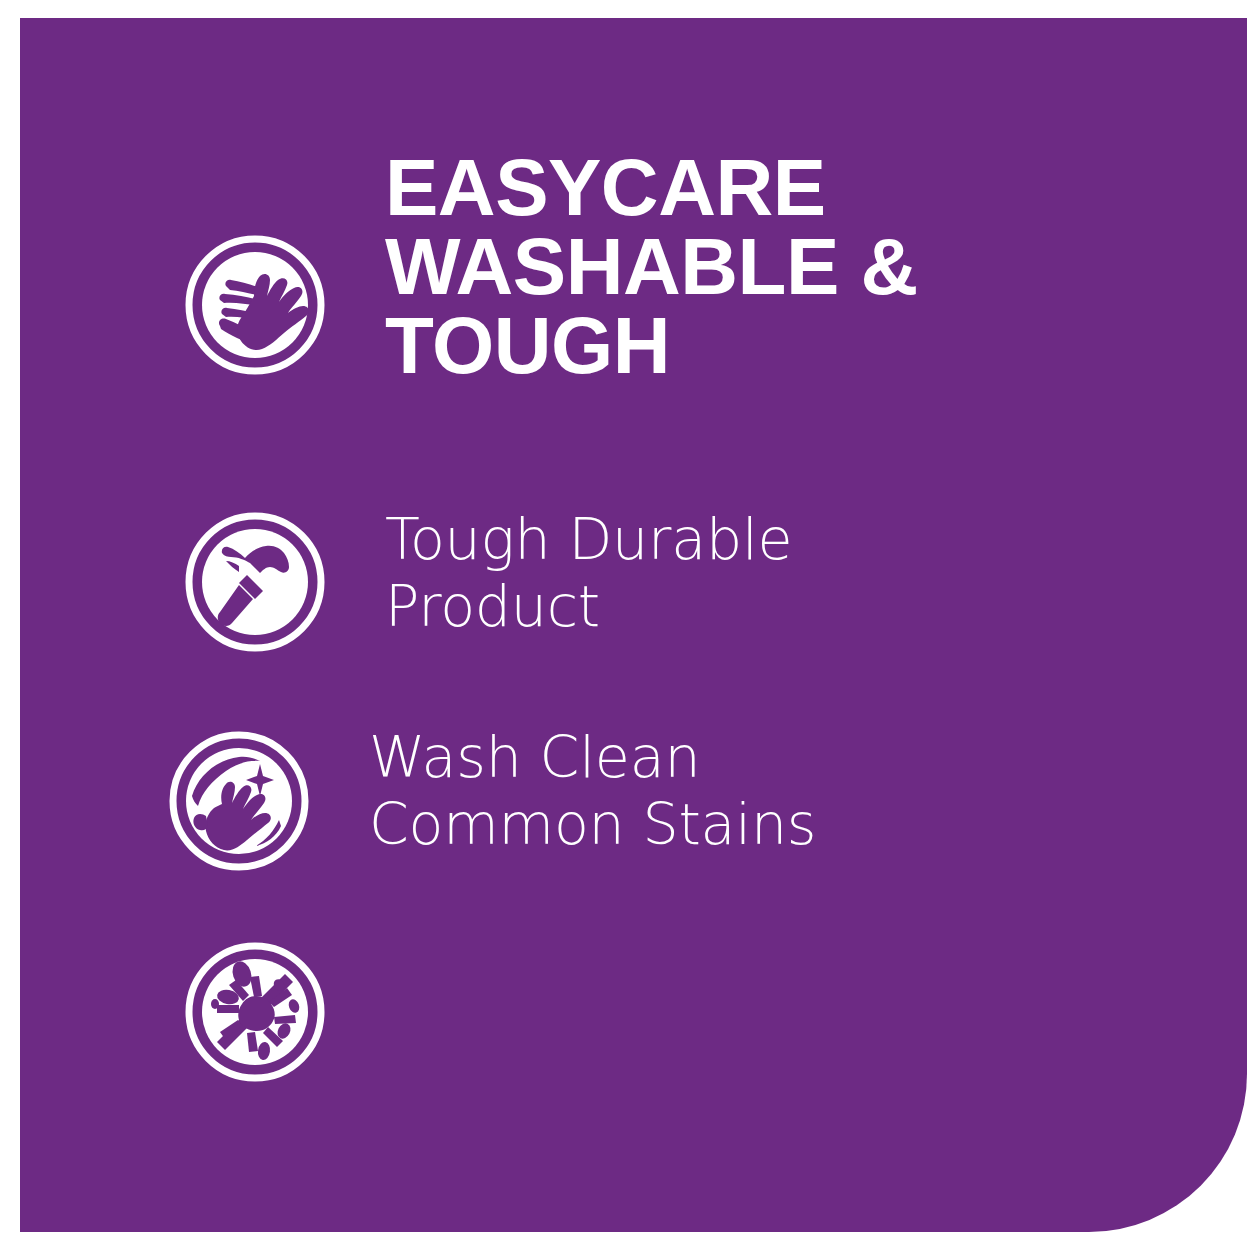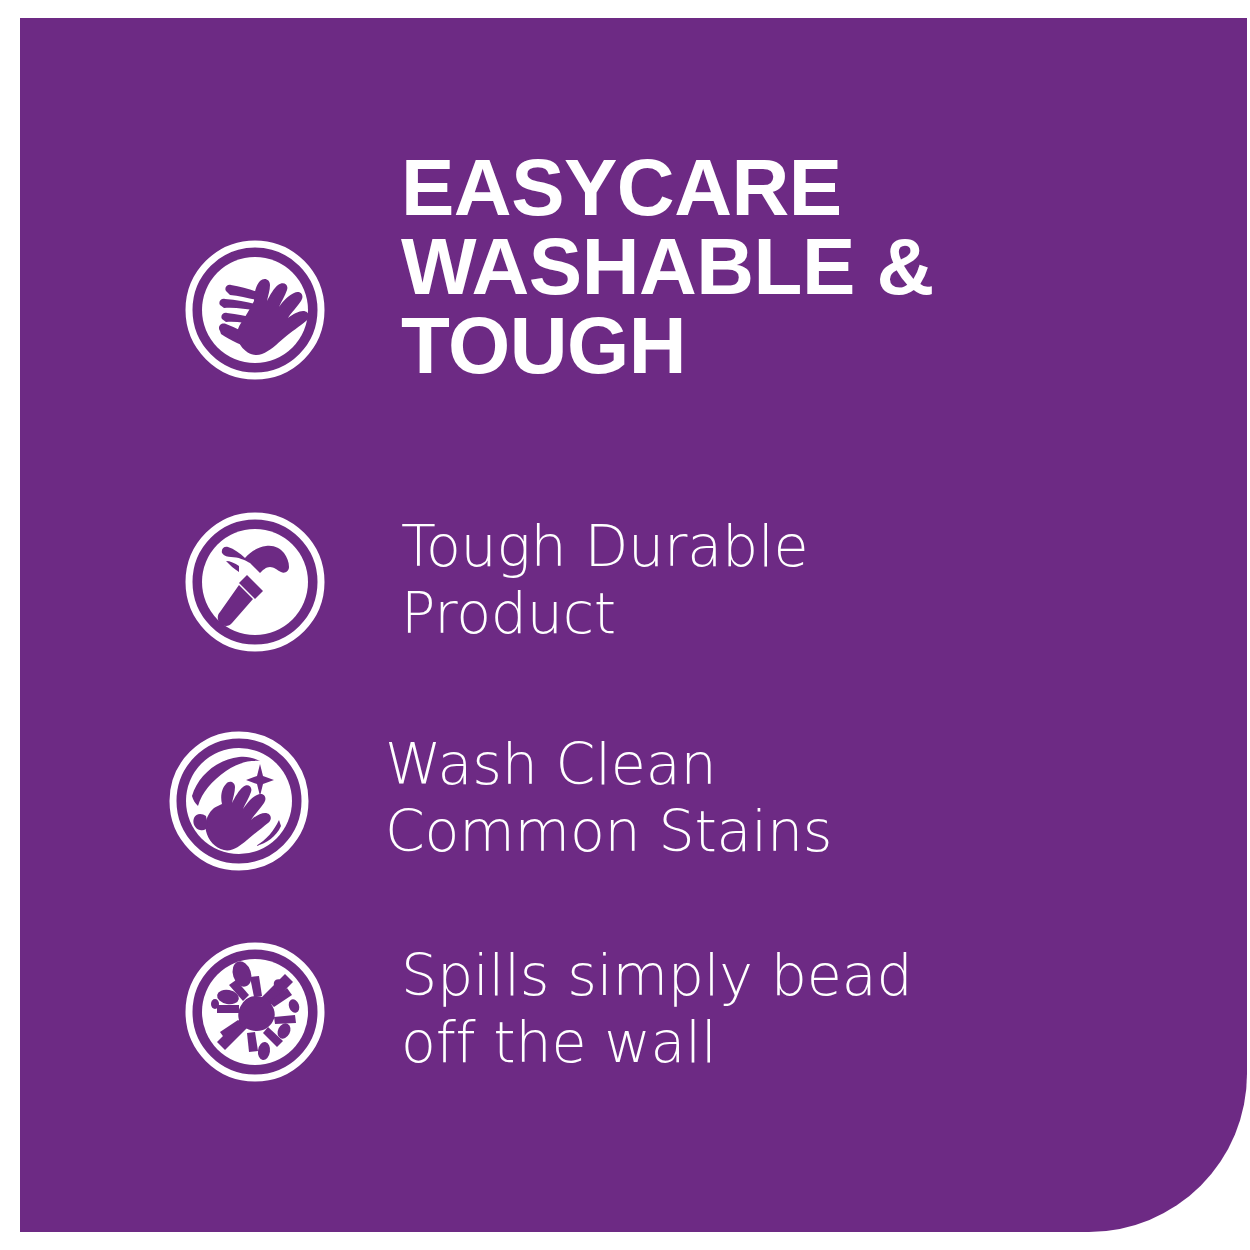--- a/index.html
+++ b/index.html
@@ -37,22 +37,21 @@
     position: absolute;
     left: 0;
     top: 0;
     width: 100%;
     height: 100%;
   }
 
   .feature-row {
     position: absolute;
     display: flex;
-    align-items: center;
-    gap: 16px;
+    align-items: flex-start;
   }
 
   .feature-row.row-0 { left: 155px; top: 130px;  }
   .feature-row.row-1 { left: 155px; top: 488px;  }
   .feature-row.row-2 { left: 139px; top: 706px;  }
   .feature-row.row-3 { left: 155px; top: 916px;  }
 
   .icon-slot {
     flex: 0 0 auto;
     width: 160px;
@@ -260,21 +259,17 @@
               <ellipse cx="58" cy="33" rx="9" ry="13" transform="rotate(-18 58 33)"></ellipse>
               <ellipse cx="44" cy="56" rx="11" ry="7" transform="rotate(10 44 56)"></ellipse>
               <ellipse cx="31" cy="63" rx="4" ry="5"></ellipse>
               <ellipse cx="100" cy="90" rx="6" ry="8" transform="rotate(28 100 90)"></ellipse>
               <ellipse cx="110" cy="65" rx="5" ry="7" transform="rotate(-20 110 65)"></ellipse>
               <ellipse cx="80" cy="110" rx="6" ry="9" transform="rotate(8 80 110)"></ellipse>
               <ellipse cx="95" cy="44" rx="5" ry="6" transform="rotate(-30 95 44)"></ellipse>
             </g>
           </svg>
         </div>
-        <div class="text-slot">
-          <p class="feature-text">Spills simply bead
-off the wall</p>
-        </div>
       </div>
 
     </div>
   </div>
 </div>
 
 </body></html>

